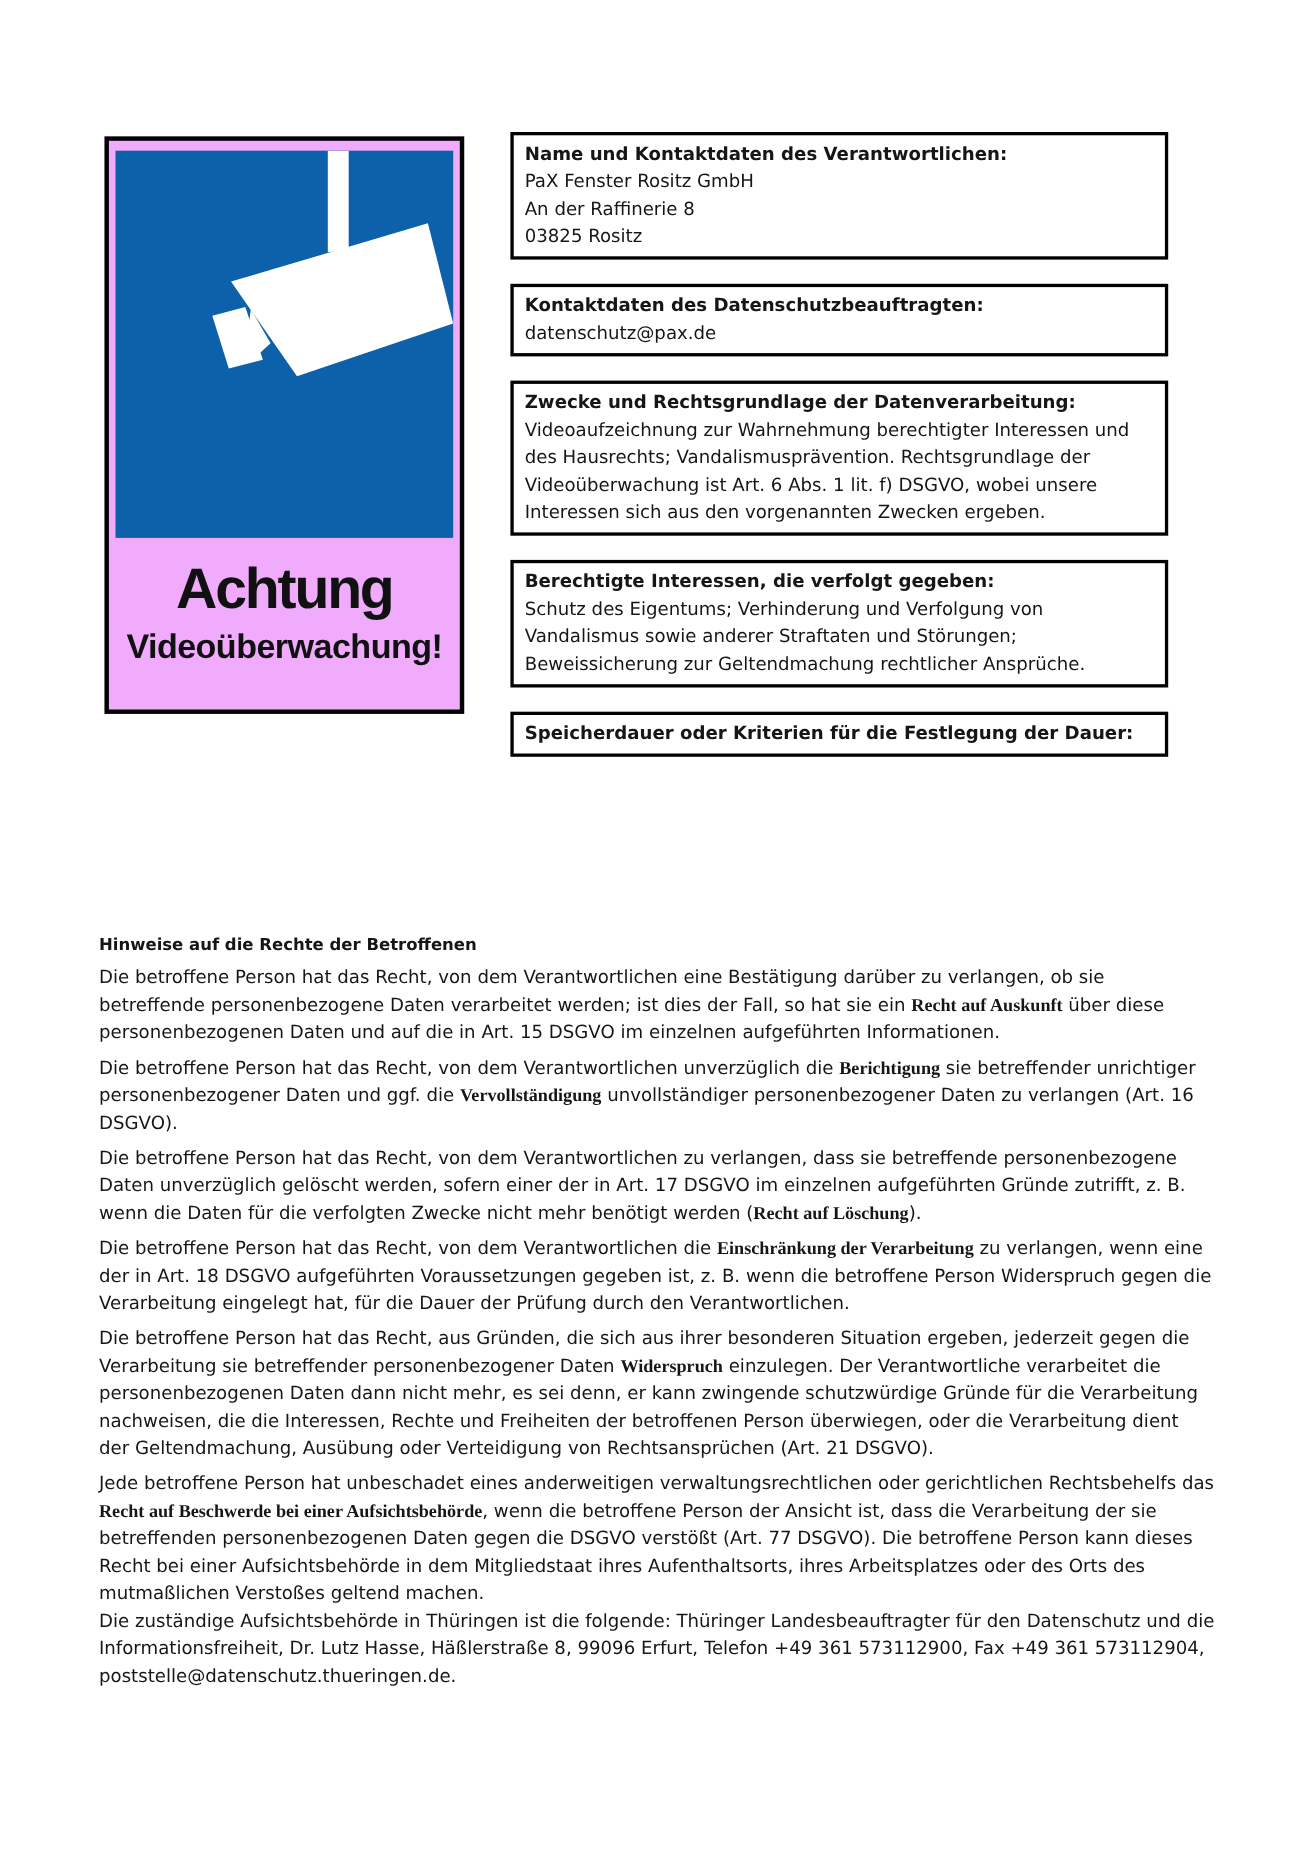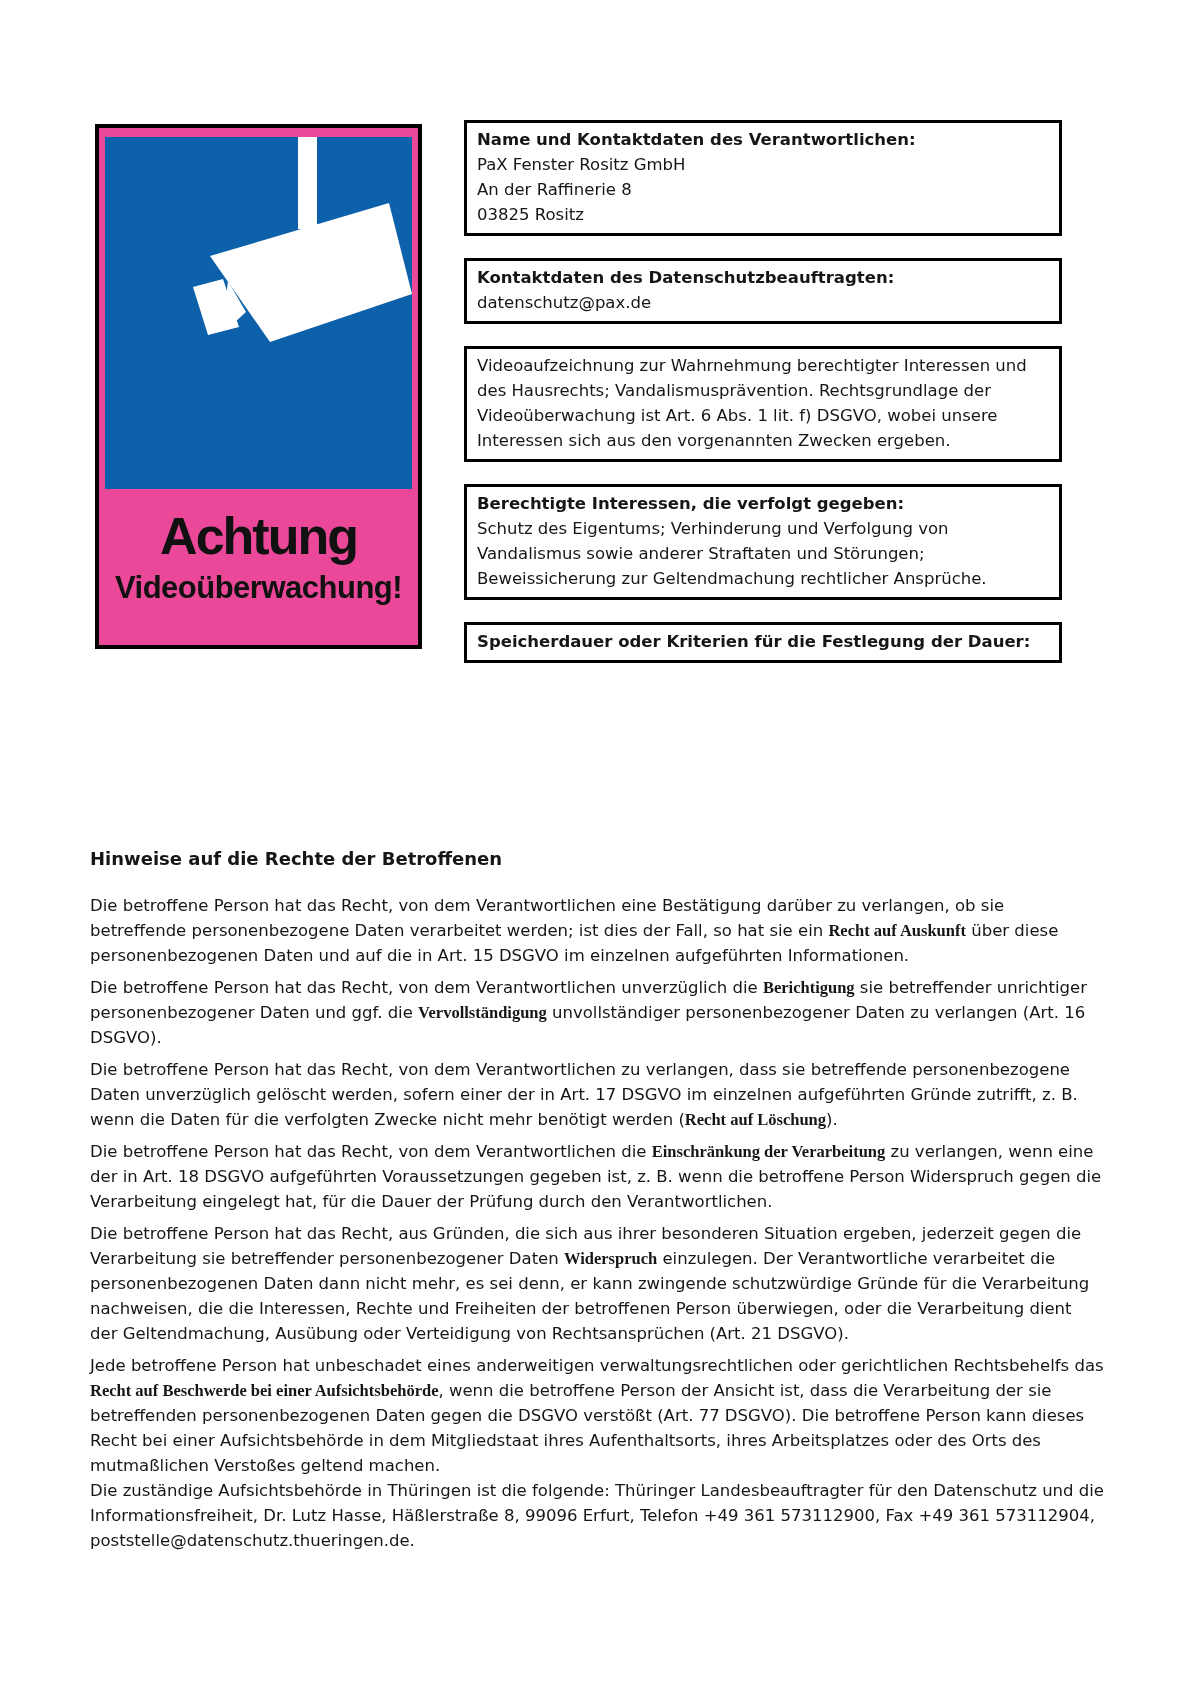--- a/index.html
+++ b/index.html
@@ -13,21 +13,21 @@
     overflow:hidden;
   }
 
   
   .sign{
     position:absolute;
     left:95px; top:124px;
     width:327px; height:525px;
     border:4px solid #000;
     box-sizing:border-box;
-    background:#ec4899;
+    background:#f0abfc;
     display:flex;
     flex-direction:column;
     align-items:center;
   }
   .sign-panel{
     margin-top:9px;
     width:307px;
     height:352px;
     background:#0d60aa;
   }
@@ -74,22 +74,22 @@
     line-height:25px;
   }
 
   
   .rights{
     position:absolute;
     left:90px; top:848px;
     width:1014px;
   }
   .rights-heading{
-    margin:0 0 23px 0;
-    font-size:18px;
+    margin:0 0 6px 0;
+    font-size:15px;
     font-weight:bold;
     line-height:22px;
   }
   .rights-para{
     margin:0 0 7px 0;
     font-size:16.5px;
     line-height:25px;
   }
   .rights-para.tight{margin-bottom:0;}
   .rights-para b{font-weight:bold;font-family:Liberation Serif, serif;}
@@ -117,20 +117,21 @@
         <div class="box-title">Name und Kontaktdaten des Verantwortlichen:</div>
         <div class="box-line">PaX Fenster Rositz GmbH</div>
         <div class="box-line">An der Raffinerie 8</div>
         <div class="box-line">03825 Rositz</div>
       </div>
       <div class="info-box">
         <div class="box-title">Kontaktdaten des Datenschutzbeauftragten:</div>
         <div class="box-line">datenschutz@pax.de</div>
       </div>
       <div class="info-box">
+        <div class="box-title">Zwecke und Rechtsgrundlage der Datenverarbeitung:</div>
         <div class="box-line">Videoaufzeichnung zur Wahrnehmung berechtigter Interessen und des Hausrechts; Vandalismusprävention. Rechtsgrundlage der Videoüberwachung ist Art. 6 Abs. 1 lit. f) DSGVO, wobei unsere Interessen sich aus den vorgenannten Zwecken ergeben.</div>
       </div>
       <div class="info-box">
         <div class="box-title">Berechtigte Interessen, die verfolgt gegeben:</div>
         <div class="box-line">Schutz des Eigentums; Verhinderung und Verfolgung von Vandalismus sowie anderer Straftaten und Störungen; Beweissicherung zur Geltendmachung rechtlicher Ansprüche.</div>
       </div>
       <div class="info-box">
         <div class="box-title">Speicherdauer oder Kriterien für die Festlegung der Dauer:</div>
       </div>
     </div>

